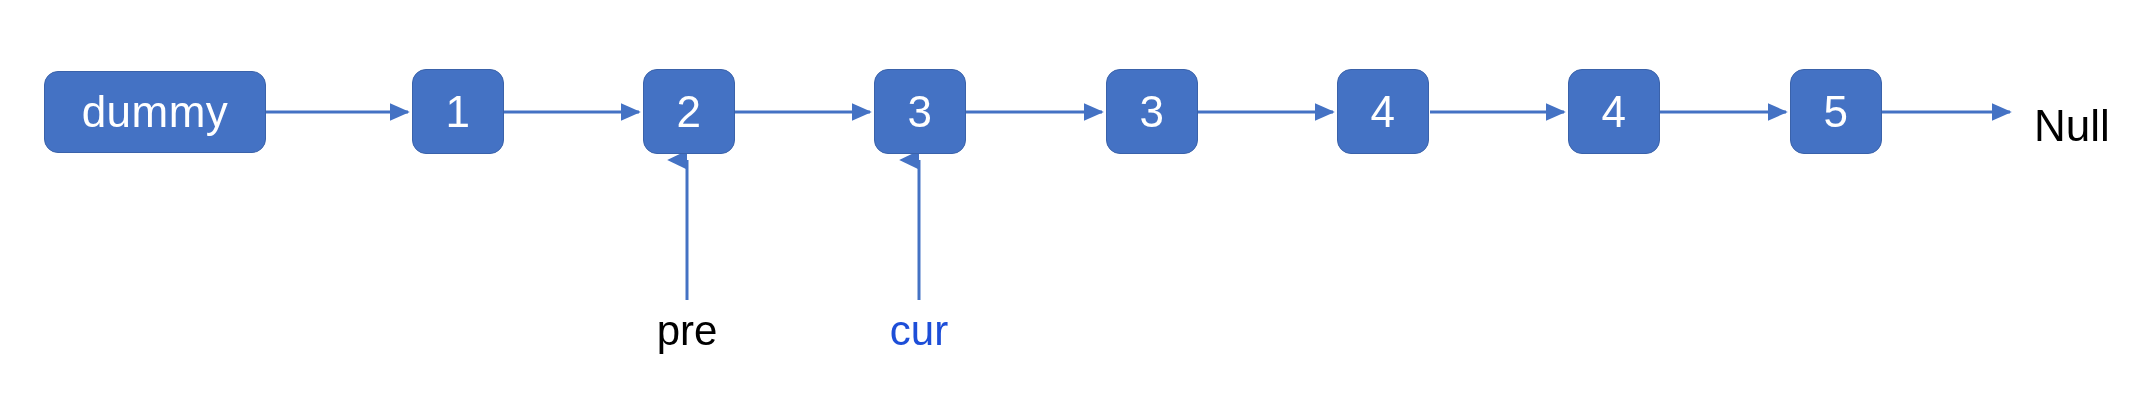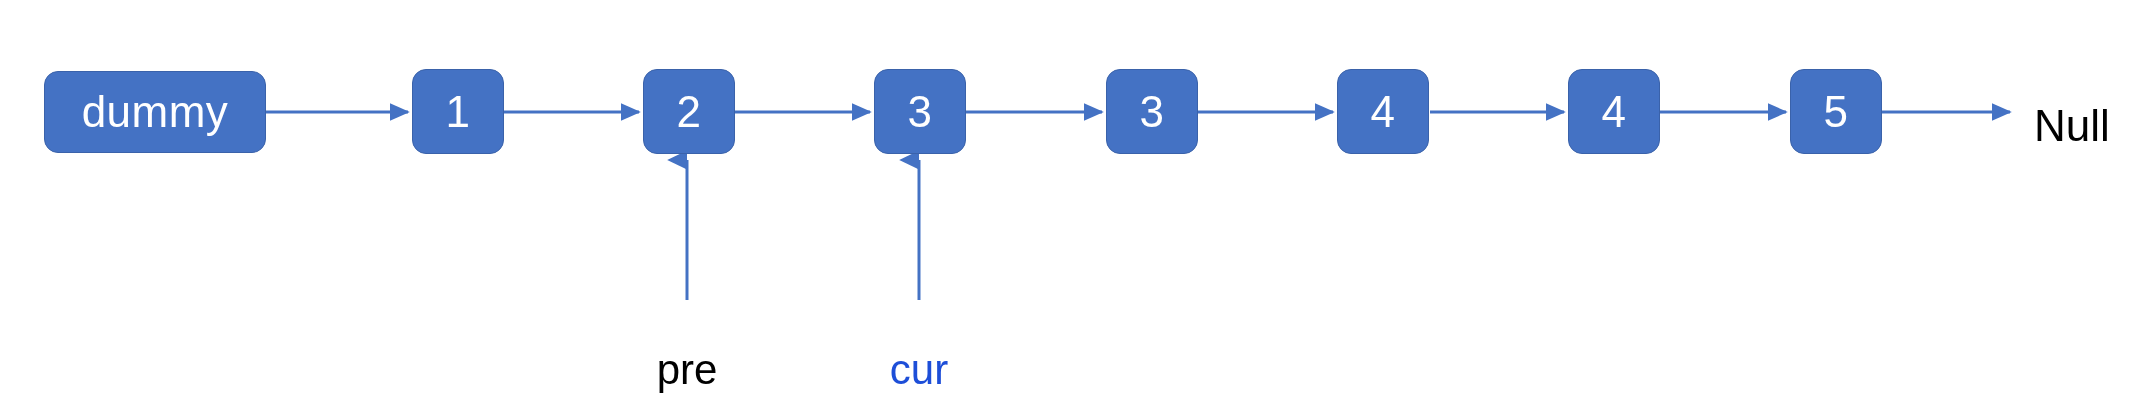--- a/index.html
+++ b/index.html
@@ -54,21 +54,20 @@
   }
   .pointer-label {
     position: absolute;
     color: #000000;
     font-family: "Liberation Sans", sans-serif;
     font-size: 42px;
     line-height: 1;
     white-space: nowrap;
     text-align: center;
     transform: translateX(-50%);
-    margin-top: 39px;
   }
 </style>
 </head>
 <body>
 
 <div id="canvas">
 
   <svg id="diagram-svg" viewBox="0 0 2138 404" xmlns="http://www.w3.org/2000/svg">
     <defs>
       <marker id="arrowhead-right" markerWidth="7" markerHeight="7" refX="6" refY="3.2" orient="auto" markerUnits="strokeWidth">

